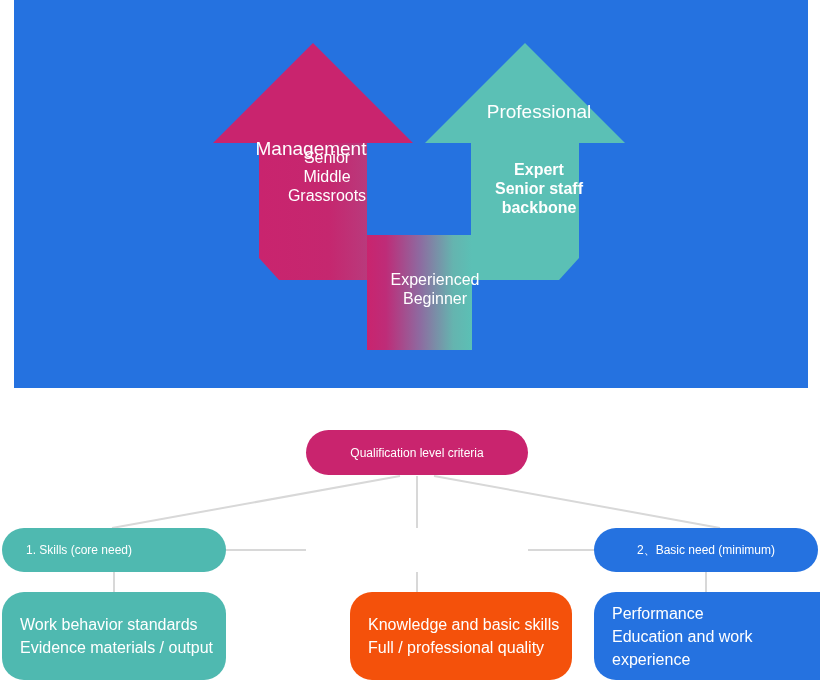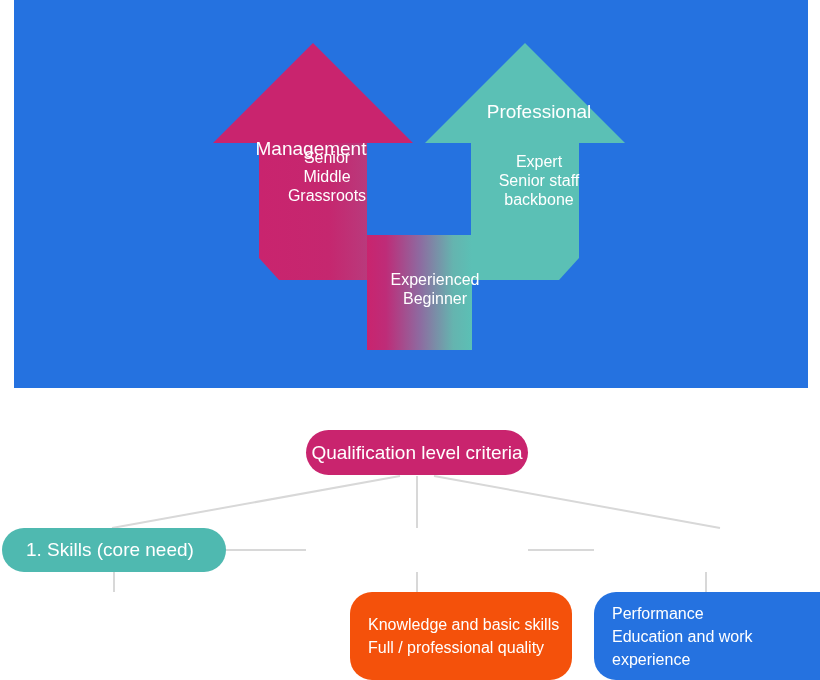--- a/index.html
+++ b/index.html
@@ -48,21 +48,21 @@
   .arrow-list {
     font-size: 16px;
     line-height: 19px;
   }
 
   
   #label-management { left: 172px; top: 98px; width: 250px; margin-top: 39px; }
   #label-management-list { left: 188px; top: 148px; width: 250px; }
 
   #label-professional { left: 400px; top: 100px; width: 250px; }
-  #label-professional-list { left: 400px; top: 152px; width: 250px; }
+  #label-professional-list { left: 400px; top: 160px; width: 250px; font-weight: bold; }
 
   #label-entry-list { left: 296px; top: 270px; width: 250px; }
 
   
   #org-chart {
     position: absolute;
     left: 0;
     top: 388px;
     width: 820px;
     height: 292px;
@@ -78,21 +78,21 @@
   .node {
     position: absolute;
     display: flex;
     align-items: center;
     box-sizing: border-box;
     color: #ffffff;
   }
   .pill {
     border-radius: 26px;
     justify-content: center;
-    font-size: 19px;
+    font-size: 12px;
     white-space: nowrap;
   }
 
   
   #node-root {
     left: 306px; top: 42px; width: 222px; height: 45px;
     background: #C9246E;
   }
   
   #node-skills {
@@ -195,21 +195,24 @@
       <path d="M 417,184 L 417,204"></path>
       <path d="M 706,184 L 706,204"></path>
     </g>
   </svg>
 
   <div class="node pill" id="node-root">Qualification level criteria</div>
 
   <div class="node pill" id="node-skills">1. Skills (core need)</div>
 
 
-
+  <div class="node pill" id="node-basic-need">2、Basic need (minimum)</div>
+
+  <div class="leaf" id="leaf-skills" style="white-space:pre;">Work behavior standards
+Evidence materials / output</div>
 
   <div class="leaf" id="leaf-core-quality" style="white-space:pre;">Knowledge and basic skills
 Full / professional quality</div>
 
   <div class="leaf" id="leaf-basic-need" style="white-space:pre;">Performance
 Education and work
 experience</div>
 </div>
 
 </body></html>

